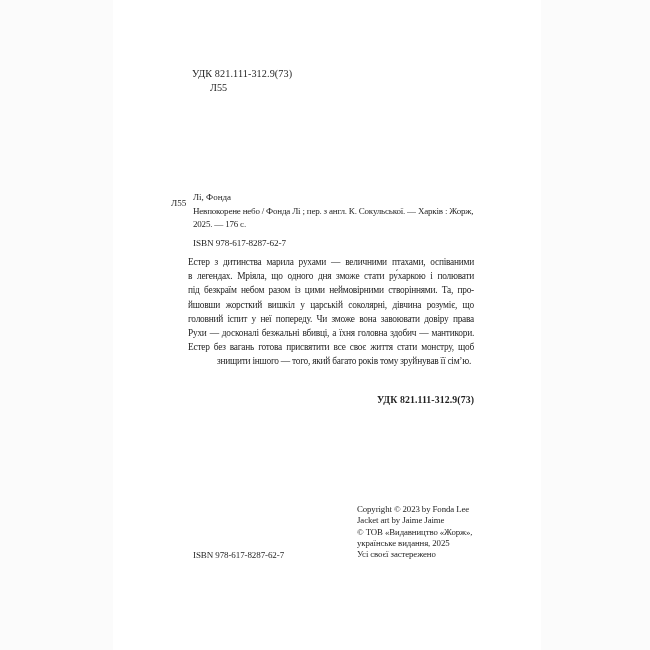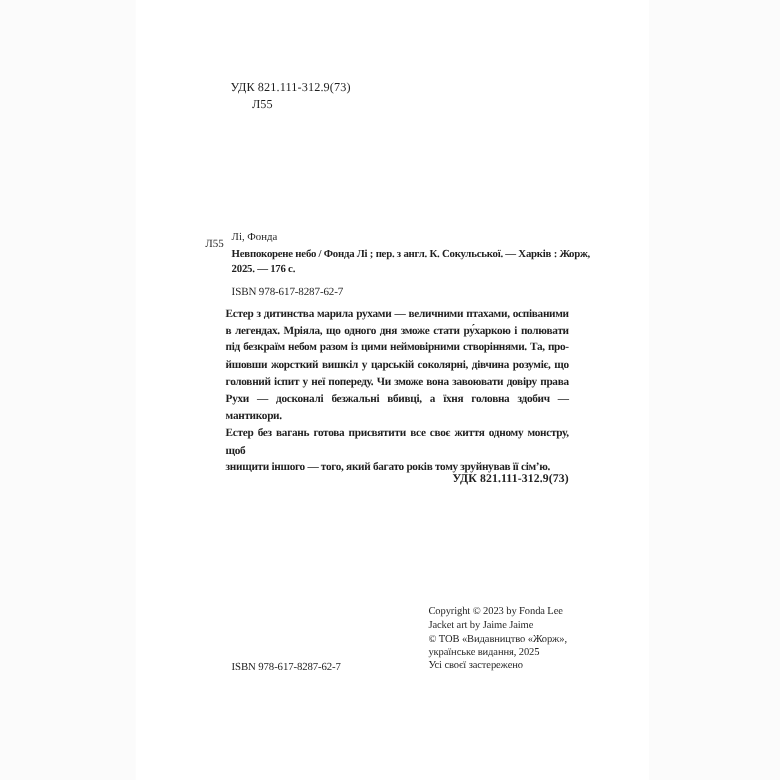--- a/index.html
+++ b/index.html
@@ -46,42 +46,41 @@
   }
   .catalog {
     position: absolute;
     left: 193px; top: 191px;
     width: 290px;
     font-size: 9px;
     line-height: 13.6px;
     letter-spacing: -0.2px;
   }
   .catalog .author { font-weight: normal; letter-spacing: 0; }
-  .catalog div { white-space: nowrap; font-weight: bold; }
+  .catalog div { white-space: nowrap; }
 
   .isbn-top {
     left: 193px; top: 238px;
     font-size: 9.2px;
     letter-spacing: -0.1px;
   }
 
   .annotation {
     position: absolute;
     left: 188px; top: 255px;
     width: 286px;
     font-size: 9.4px;
     line-height: 14.2px;
     letter-spacing: -0.25px;
   }
   .ann-line {
     text-align: justify;
     text-align-last: justify;
-    font-weight: bold;
   }
-  .ann-line.last { text-align-last: left; }
+  .ann-line.last { text-align-last: left; margin-left: 29px; }
 
   .udk-bottom {
     left: 188px; top: 394px;
     width: 286px;
     text-align: right;
     font-weight: bold;
     font-size: 9.8px;
     letter-spacing: 0.1px;
   }
 
@@ -121,21 +120,21 @@
 
   <div class="abs isbn-top">ISBN 978-617-8287-62-7</div>
 
   <div class="annotation">
     <div class="ann-line">Естер з дитинства марила рухами — величними птахами, оспіваними</div>
     <div class="ann-line">в легендах. Мріяла, що одного дня зможе стати ру́харкою і полювати</div>
     <div class="ann-line">під безкраїм небом разом із цими неймовірними створіннями. Та, про-</div>
     <div class="ann-line">йшовши жорсткий вишкіл у царській соколярні, дівчина розуміє, що</div>
     <div class="ann-line">головний іспит у неї попереду. Чи зможе вона завоювати довіру права</div>
     <div class="ann-line">Рухи — досконалі безжальні вбивці, а їхня головна здобич — мантикори.</div>
-    <div class="ann-line">Естер без вагань готова присвятити все своє життя одному монстру, щоб</div>
+    <div class="ann-line">Естер без вагань готова присвятити все своє життя стати монстру, щоб</div>
     <div class="ann-line last">знищити іншого — того, який багато років тому зруйнував її сім’ю.</div>
   </div>
 
   <div class="abs udk-bottom">УДК 821.111-312.9(73)</div>
 
   <div class="imprint">
     <div>Copyright © 2023 by Fonda Lee</div>
     <div>Jacket art by Jaime Jaime</div>
     <div>©  ТОВ «Видавництво «Жорж»,</div>
     <div>українське видання, 2025</div>

